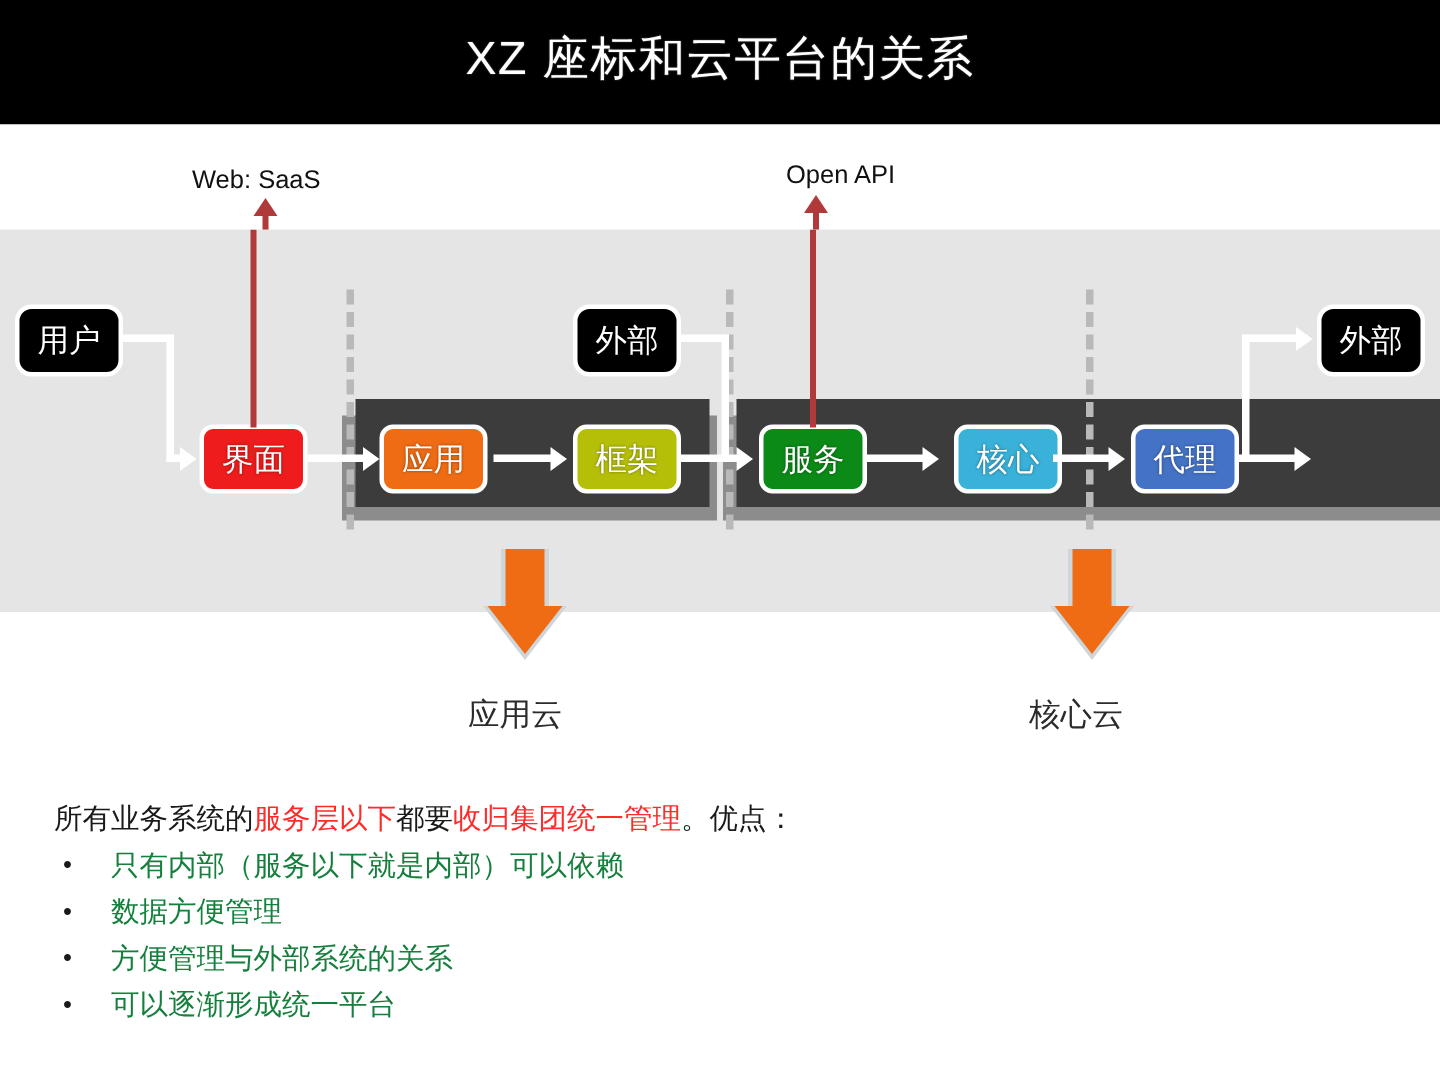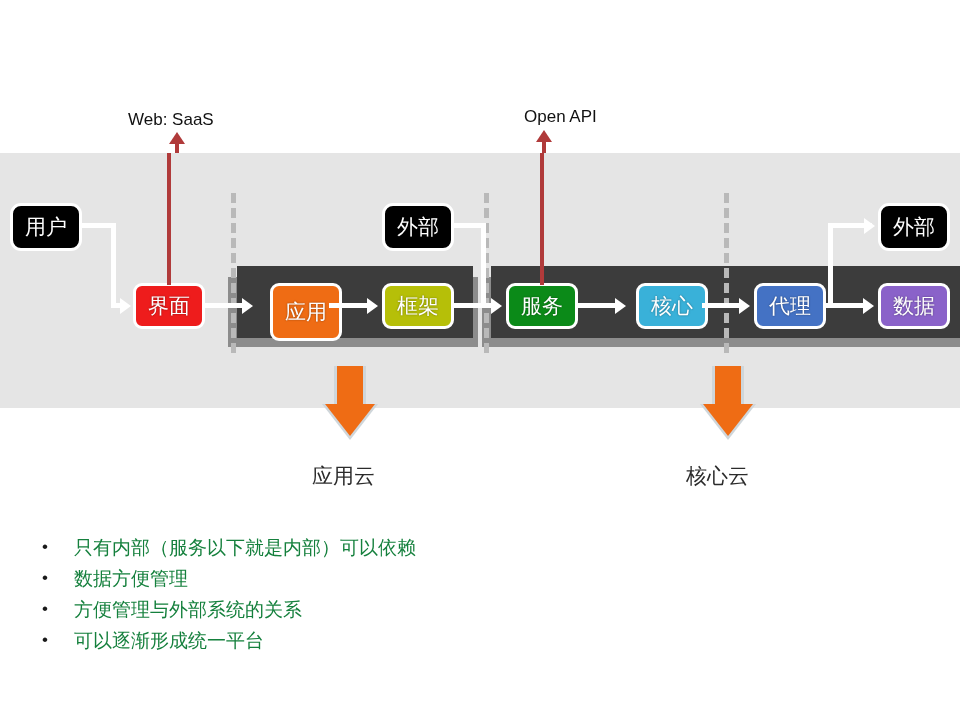--- a/index.html
+++ b/index.html
@@ -89,20 +89,23 @@
   .body-text .hl{color:#ff2a2a;}
   .bullets{margin:0;padding:0;list-style:none;}
   .bullets li{position:relative;padding-left:38px;line-height:31px;font-size:19px;color:#15803d;}
   .bullets li:before{content:"\2022";position:absolute;left:6px;top:-1px;font-size:17px;color:#1a1a1a;}
 </style>
 </head>
 <body>
 
 <div id="page">
 
+  <div class="title-band">
+    <div class="title-text">XZ 座标和云平台的关系</div>
+  </div>
 
   <div class="white-gap"></div>
   <div class="toplabel" style="left:128px;top:110px;">Web: SaaS</div>
   <div class="toplabel" style="left:524px;top:107px;">Open API</div>
 
   <div class="rarrow" style="left:169px;top:132px;"></div>
   <div class="rarrow" style="left:536px;top:130px;"></div>
   <div class="rline" style="left:175px;top:142px;height:14px;"></div>
   <div class="rline" style="left:542px;top:140px;height:16px;"></div>
 
@@ -136,37 +139,34 @@
     <div class="wline" style="left:454px;top:70px;width:32px;height:5px;"></div>
     <div class="wline" style="left:481px;top:70px;width:5px;height:85px;"></div>
 
     <div class="wline" style="left:828px;top:70px;width:44px;height:5px;"></div>
     <div class="wline" style="left:828px;top:70px;width:5px;height:85px;"></div>
     <div class="warrow" style="left:864px;top:65px;"></div>
 
     <div class="fbox" style="left:133px;top:130px;width:72px;height:46px;background:#ee1c1c;">
       <span>界面</span>
     </div>
-    <div class="fbox" style="left:270px;top:130px;width:72px;height:58px;background:#ef6c14;">
+    <div class="fbox" style="left:253px;top:130px;width:72px;height:46px;background:#ef6c14;">
       <span>应用</span>
     </div>
     <div class="fbox" style="left:382px;top:130px;width:72px;height:46px;background:#b6bf08;">
       <span>框架</span>
     </div>
     <div class="fbox" style="left:506px;top:130px;width:72px;height:46px;background:#0b8a18;">
       <span>服务</span>
     </div>
     <div class="fbox" style="left:636px;top:130px;width:72px;height:46px;background:#39b1d9;">
       <span>核心</span>
     </div>
     <div class="fbox" style="left:754px;top:130px;width:72px;height:46px;background:#4472c4;">
       <span>代理</span>
-    </div>
-    <div class="fbox" style="left:878px;top:130px;width:72px;height:46px;background:#8a62c9;">
-      <span>数据</span>
     </div>
 
     <div class="wline" style="left:205px;top:150px;width:40px;height:5px;"></div>
     <div class="warrow" style="left:242px;top:145px;"></div>
 
     <div class="wline" style="left:329px;top:150px;width:40px;height:5px;"></div>
     <div class="warrow" style="left:367px;top:145px;"></div>
 
     <div class="wline" style="left:454px;top:150px;width:40px;height:5px;"></div>
     <div class="warrow" style="left:491px;top:145px;"></div>
@@ -196,20 +196,23 @@
     <div class="shaft-o"></div>
     <div class="head-o"></div>
     <div class="shaft"></div>
     <div class="head"></div>
   </div>
 
   <div class="cloudlabel" style="left:312px;top:462px;">应用云</div>
   <div class="cloudlabel" style="left:686px;top:462px;text-align:right;">核心云</div>
 
   <div class="body-text">
+    <div>
+      <span>所有业务系统的</span><span class="hl">服务层以下</span><span>都要</span><span class="hl">收归集团统一管理</span><span>。优点：</span>
+    </div>
     <ul class="bullets">
       <li>只有内部（服务以下就是内部）可以依赖</li>
       <li>数据方便管理</li>
       <li>方便管理与外部系统的关系</li>
       <li>可以逐渐形成统一平台</li>
     </ul>
   </div>
 
 </div>
 

